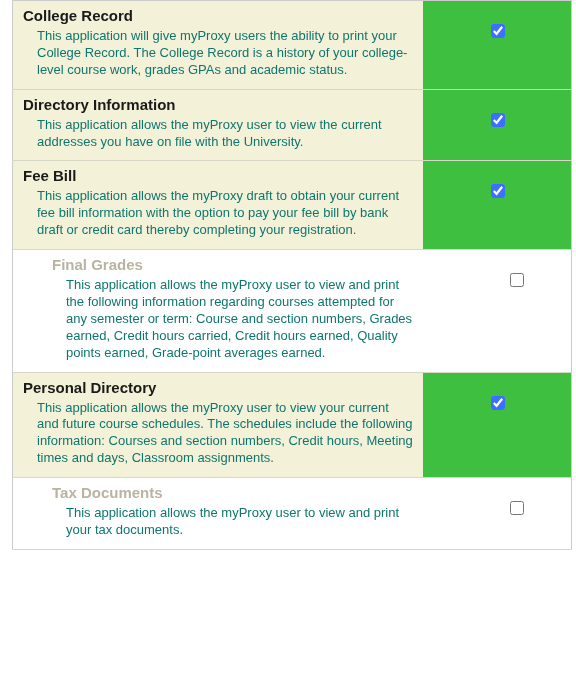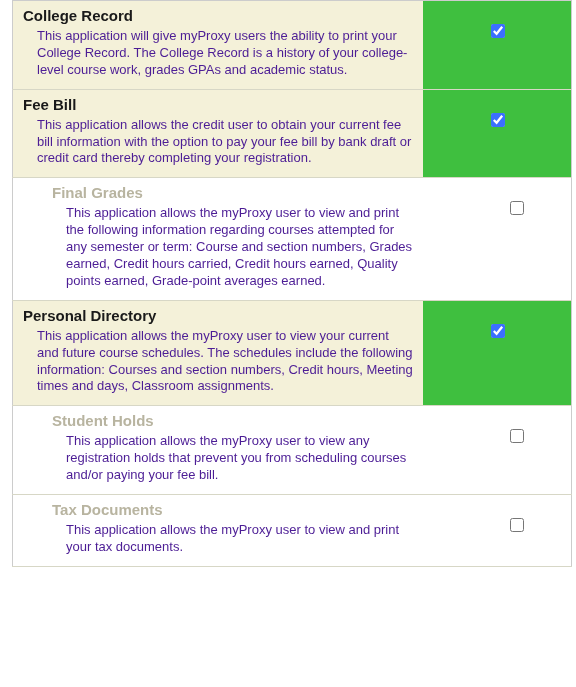--- a/index.html
+++ b/index.html
@@ -47,21 +47,21 @@
   tr.unchecked td.cb-cell { background: #ffffff; }
 
   .title {
     font-weight: bold;
     font-size: 15px;
     margin-bottom: 4px;
     color: #1a1a1a;
   }
   tr.unchecked .title { color: #b8b4a0; }
   .desc {
-    color: #4c1d95;
+    color: #0f766e;
     font-size: 13px;
     line-height: 1.3;
     padding-left: 14px;
   }
   input[type=checkbox] {
     width: 14px;
     height: 14px;
   }
   tr.checked input[type=checkbox] {
     accent-color: #3b6fff;
@@ -79,22 +79,33 @@
             <div class="desc">This application will give myProxy users the ability to print your College Record. The College Record is a history of your college-level course work, grades GPAs and academic status.</div>
           </td>
           <td class="cb-cell">
             <div class="cb-wrap">
               <input type="checkbox" checked="" style="">
             </div>
           </td>
         </tr>
         <tr class="checked">
           <td class="desc-cell">
+            <div class="title">Directory Information</div>
+            <div class="desc">This application allows the myProxy user to view the current addresses you have on file with the University.</div>
+          </td>
+          <td class="cb-cell">
+            <div class="cb-wrap">
+              <input type="checkbox" checked="" style="">
+            </div>
+          </td>
+        </tr>
+        <tr class="checked">
+          <td class="desc-cell">
             <div class="title">Fee Bill</div>
-            <div class="desc">This application allows the credit user to obtain your current fee bill information with the option to pay your fee bill by bank draft or credit card thereby completing your registration.</div>
+            <div class="desc">This application allows the myProxy draft to obtain your current fee bill information with the option to pay your fee bill by bank draft or credit card thereby completing your registration.</div>
           </td>
           <td class="cb-cell">
             <div class="cb-wrap">
               <input type="checkbox" checked="" style="">
             </div>
           </td>
         </tr>
         <tr class="unchecked">
           <td class="desc-cell">
             <div class="title">Final Grades</div>
@@ -112,31 +123,20 @@
             <div class="desc">This application allows the myProxy user to view your current and future course schedules. The schedules include the following information: Courses and section numbers, Credit hours, Meeting times and days, Classroom assignments.</div>
           </td>
           <td class="cb-cell">
             <div class="cb-wrap">
               <input type="checkbox" checked="" style="">
             </div>
           </td>
         </tr>
         <tr class="unchecked">
           <td class="desc-cell">
-            <div class="title">Student Holds</div>
-            <div class="desc">This application allows the myProxy user to view any registration holds that prevent you from scheduling courses and/or paying your fee bill.</div>
-          </td>
-          <td class="cb-cell">
-            <div class="cb-wrap">
-              <input type="checkbox" style="">
-            </div>
-          </td>
-        </tr>
-        <tr class="unchecked">
-          <td class="desc-cell">
             <div class="title">Tax Documents</div>
             <div class="desc">This application allows the myProxy user to view and print your tax documents.</div>
           </td>
           <td class="cb-cell">
             <div class="cb-wrap">
               <input type="checkbox" style="">
             </div>
           </td>
         </tr>
       </tbody>

